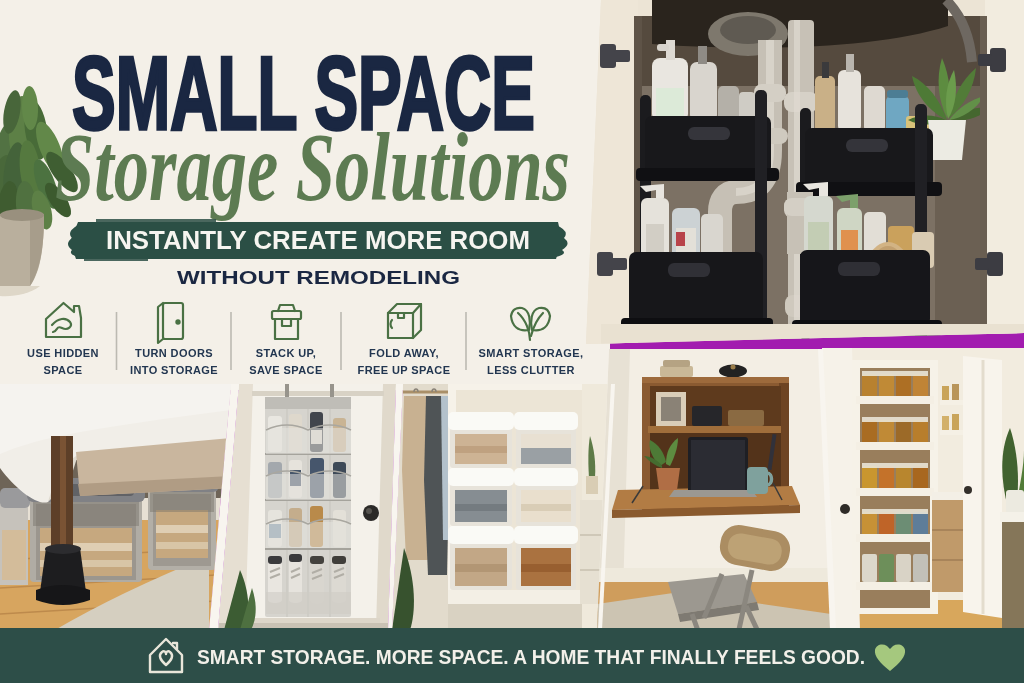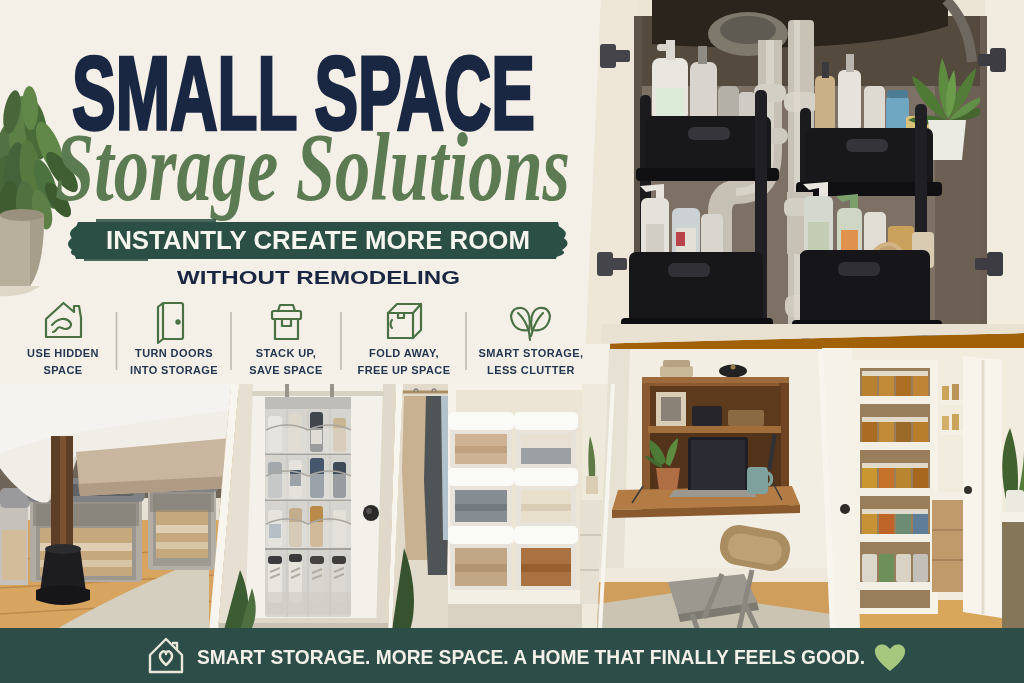--- a/index.html
+++ b/index.html
@@ -1,17 +1,17 @@
 <!DOCTYPE html>
 <html><head>
 <meta charset="utf-8">
 <style>
   html,body{margin:0;padding:0;}
   body{width:1024px;height:683px;overflow:hidden;font-family:"Liberation Sans",sans-serif;}
-  #canvas{position:relative;width:1024px;height:683px;background:#a16207;}
+  #canvas{position:relative;width:1024px;height:683px;background:#a21caf;}
   svg{position:absolute;left:0;top:0;}
 </style>
 </head>
 <body>
 <div id="canvas">
 <svg width="1024" height="683" viewBox="0 0 1024 683">
 <defs>
   <clipPath id="cpSink">
           <polygon points="601,0 1024,0 1024,333 586,344"></polygon>
         </clipPath>

